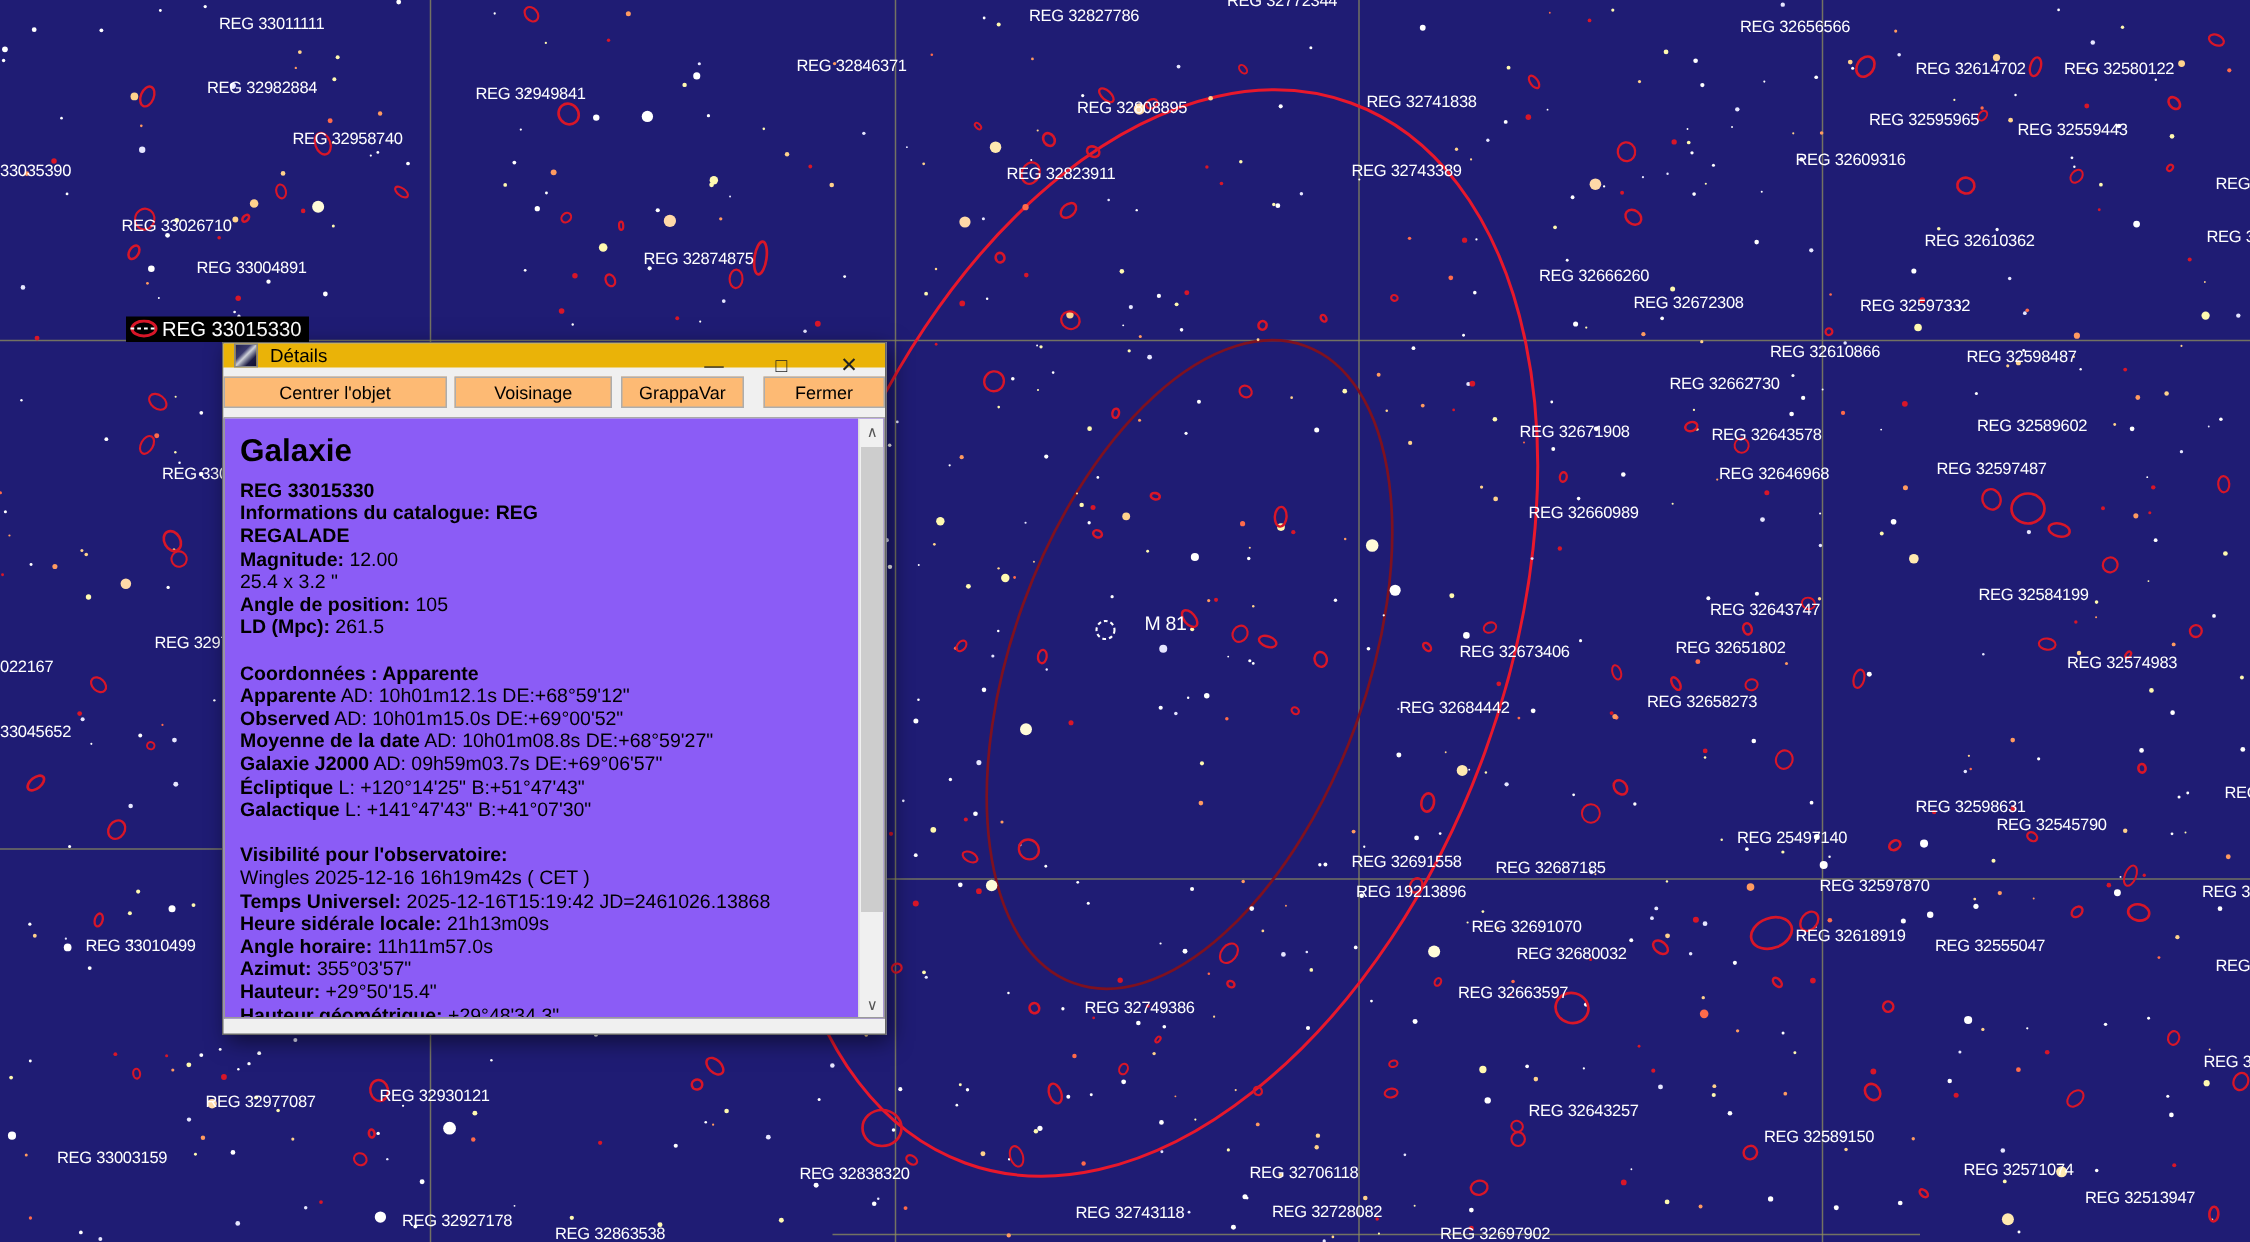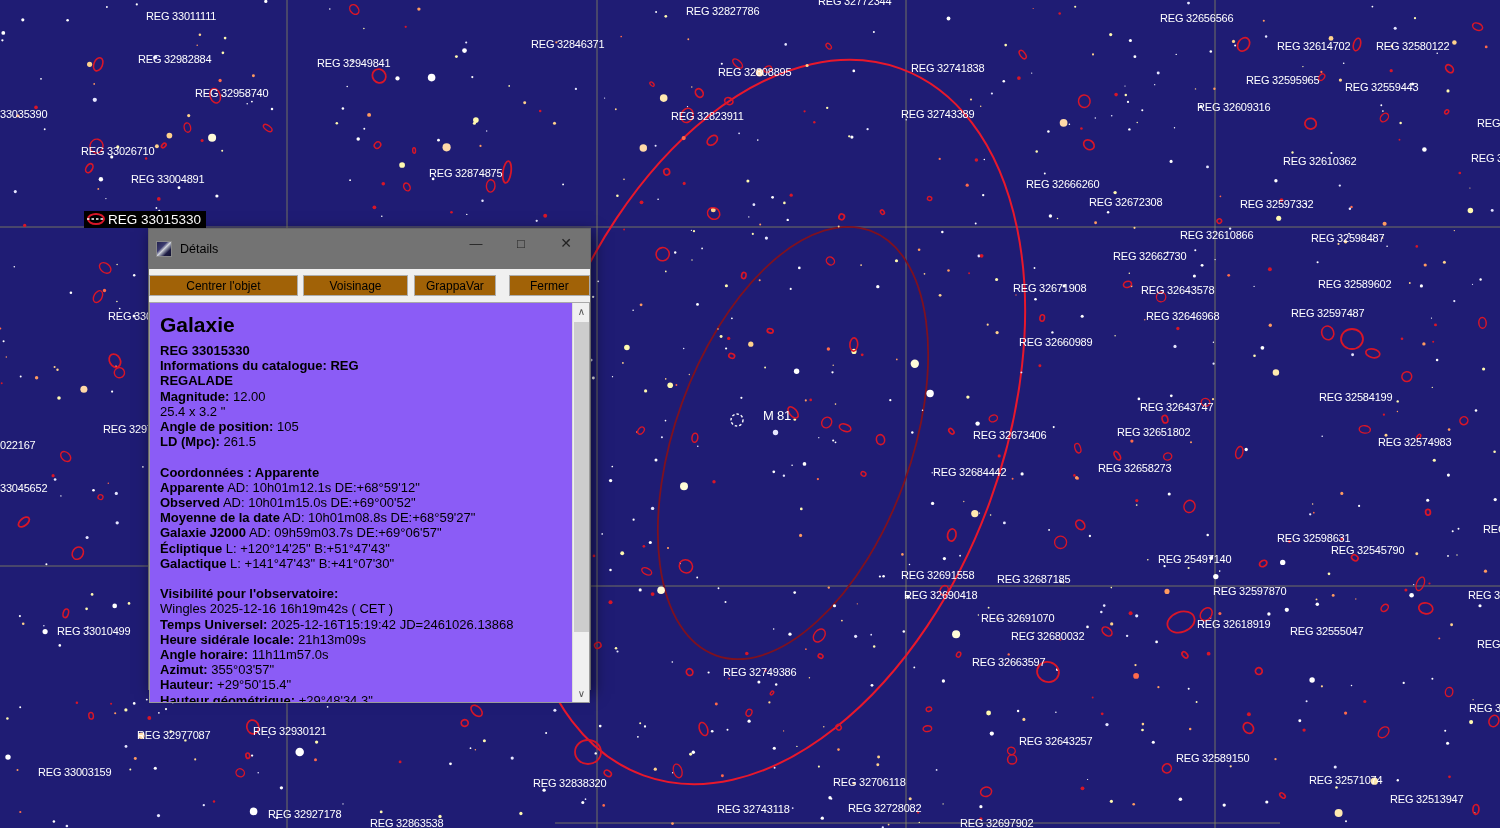--- a/index.html
+++ b/index.html
@@ -27,39 +27,39 @@
   #selected-box svg{position:absolute;left:1px;top:2px;}
 
   
   #dialog{
     position:absolute;left:148px;top:228px;width:443px;height:462px;
     background:#f0f0f0;border:1px solid #666;
     box-shadow:3px 4px 14px rgba(0,0,0,0.55);
     z-index:10;box-sizing:border-box;
   }
   #titlebar{
-    height:40px;background:#737373;display:flex;align-items:center;position:relative;
+    height:16px;background:#eab308;display:flex;align-items:center;position:relative;
   }
   #dlg-icon{
     width:16px;height:16px;margin-left:7px;
     background:linear-gradient(135deg,#23224f 0%,#3a3a6e 35%,#cfd2da 50%,#8f93a6 58%,#1d1c44 75%,#101030 100%);
     border:1px solid #888;box-sizing:border-box;
   }
   #dlg-title{font-size:12.5px;color:#000;margin-left:8px;}
   .winbtn{
     position:absolute;top:0;width:34px;height:28px;display:flex;
     align-items:center;justify-content:center;color:#222;font-size:13px;
   }
   #btn-min{left:310px;} #btn-max{left:355px;} #btn-close{left:400px;font-size:14px;}
   #toolbar{
     height:33px;background:#f0f0f0;display:flex;align-items:center;
     border-bottom:1px solid #a9a9a9;
   }
   .tbtn{
-    height:21px;background:#a16207;border:1px solid #adadad;
+    height:21px;background:#fdba74;border:1px solid #adadad;
     font-family:"Liberation Sans",sans-serif;font-size:12px;color:#000;
     display:flex;align-items:center;justify-content:center;box-sizing:border-box;
   }
   #tb1{width:154px;margin-left:0px;}
   #tb2{width:109px;margin-left:5px;}
   #tb3{width:84px;margin-left:6px;}
   #tb4{width:84px;margin-left:13px;}
   #content{
     position:relative;height:400px;background:#8b5cf6;
     border:1px solid #9a9a9a;border-top:none;box-sizing:border-box;
@@ -1128,21 +1128,21 @@
       <div class="sky-label" style="left: 1117px; top: 426px;">REG 32651802</div>
       <div class="sky-label" style="left: 1342px; top: 436px; padding-left: 36px;">REG 32574983</div>
       <div class="sky-label" style="left: 933px; top: 466px;">REG 32684442</div>
       <div class="sky-label" style="left: 1098px; top: 462px;">REG 32658273</div>
       <div class="sky-label" style="left: 1483px; top: 523px;">REG</div>
       <div class="sky-label" style="left: 1277px; top: 532px;">REG 32598631</div>
       <div class="sky-label" style="left: 1158px; top: 553px;">REG 25497140</div>
       <div class="sky-label" style="left: 1331px; top: 544px;">REG 32545790</div>
       <div class="sky-label" style="left: 901px; top: 569px;">REG 32691558</div>
       <div class="sky-label" style="left: 997px; top: 573px;">REG 32687185</div>
-      <div class="sky-label" style="left: 904px; top: 589px;">REG 32690418</div>
+      <div class="sky-label" style="left: 904px; top: 589px;">REG 19213896</div>
       <div class="sky-label" style="left: 1172px; top: 585px; margin-left: 41px;">REG 32597870</div>
       <div class="sky-label" style="left: 1468px; top: 589px;">REG 325</div>
       <div class="sky-label" style="left: 57px; top: 625px;">REG 33010499</div>
       <div class="sky-label" style="left: 981px; top: 612px;">REG 32691070</div>
       <div class="sky-label" style="left: 1197px; top: 618px;">REG 32618919</div>
       <div class="sky-label" style="left: 1290px; top: 625px;">REG 32555047</div>
       <div class="sky-label" style="left: 1011px; top: 630px;">REG 32680032</div>
       <div class="sky-label" style="left: 1477px; top: 638px;">REG 3</div>
       <div class="sky-label" style="left: 972px; top: 656px;">REG 32663597</div>
       <div class="sky-label" style="left: 723px; top: 666px;">REG 32749386</div>

